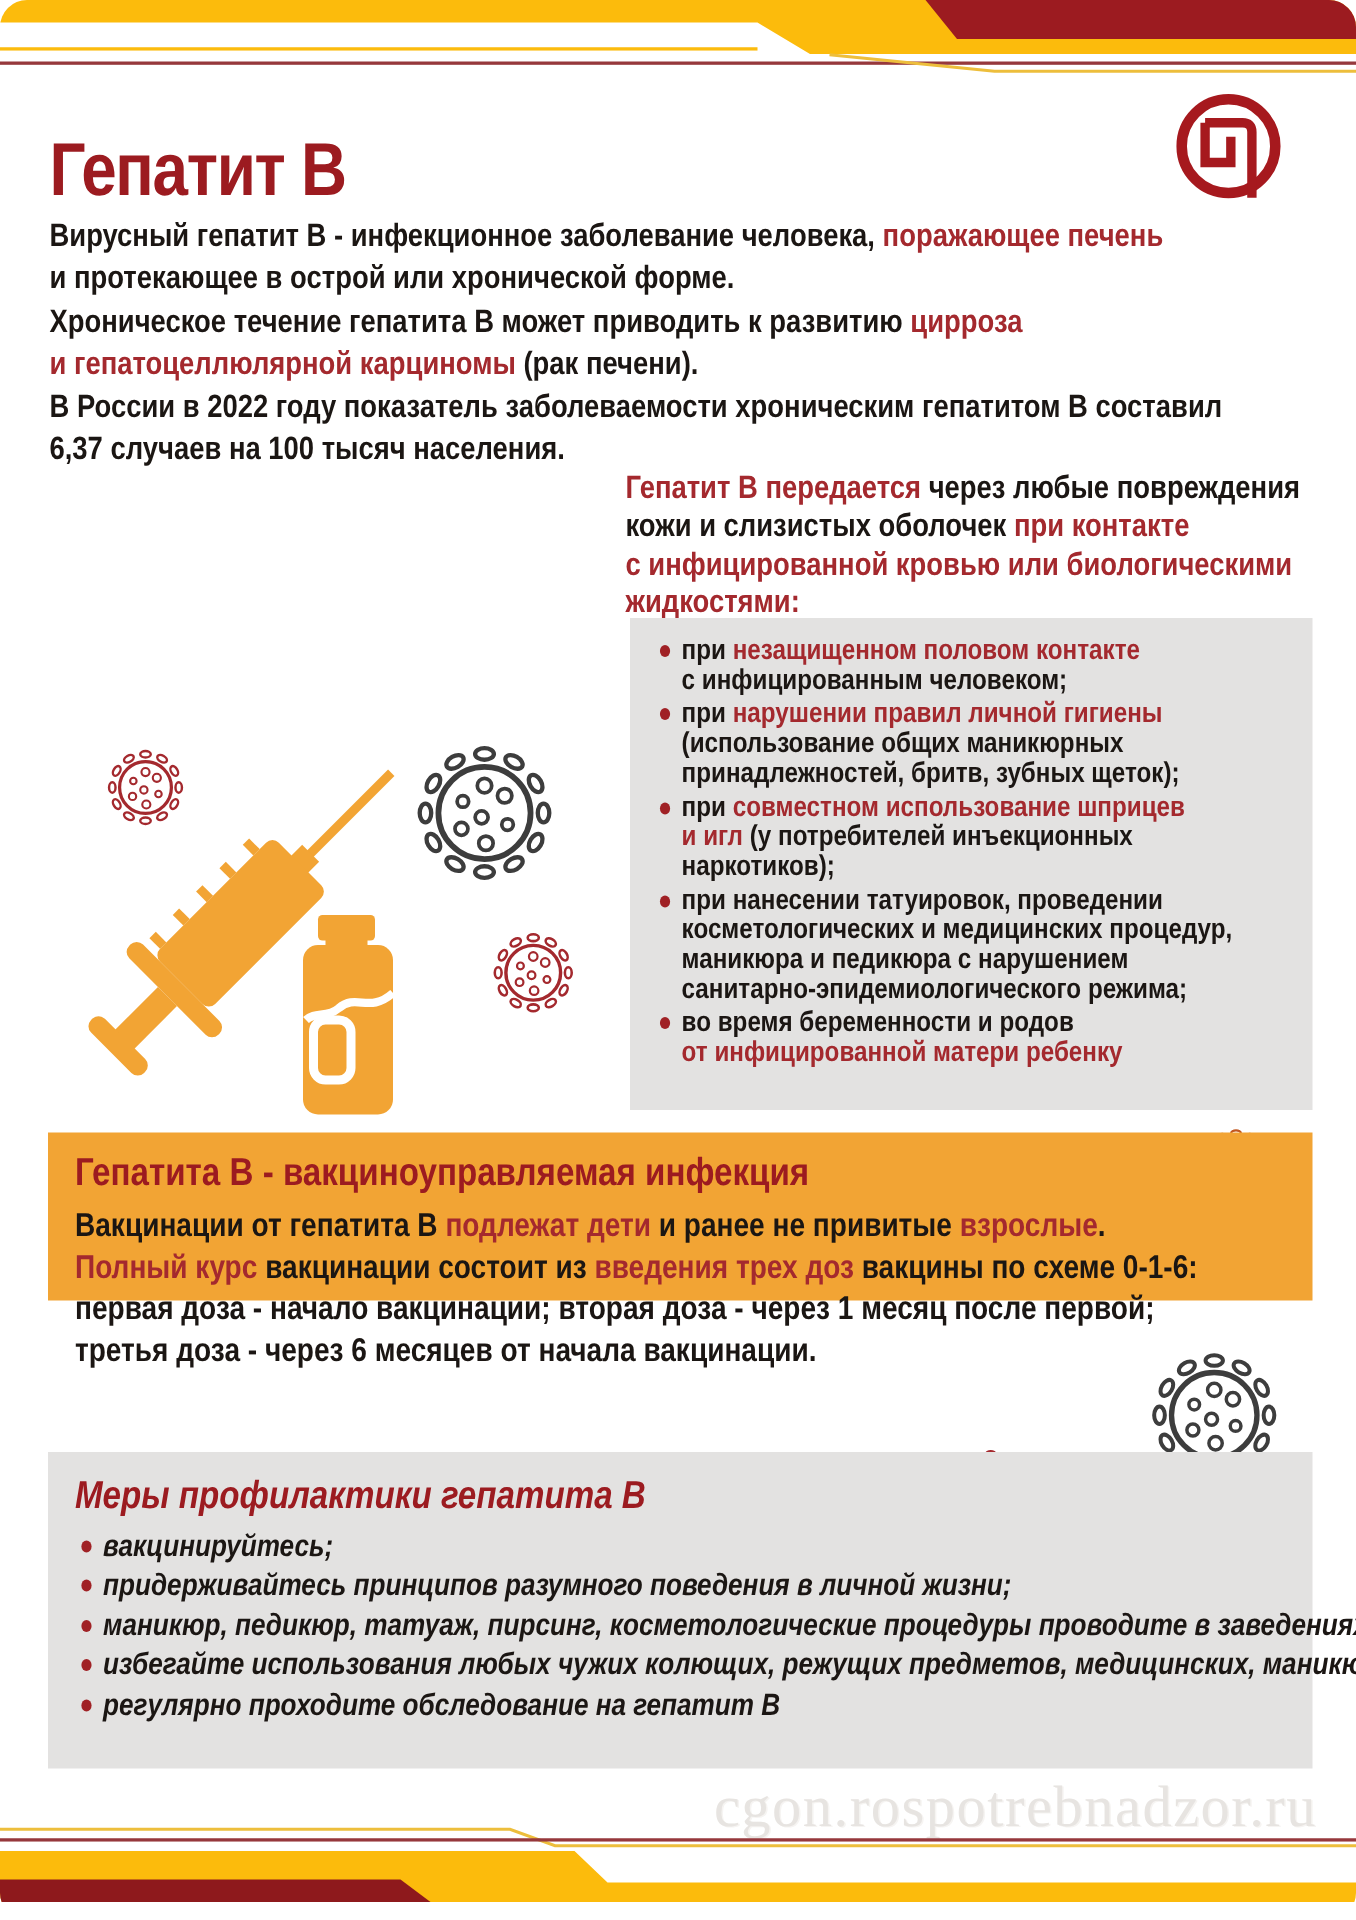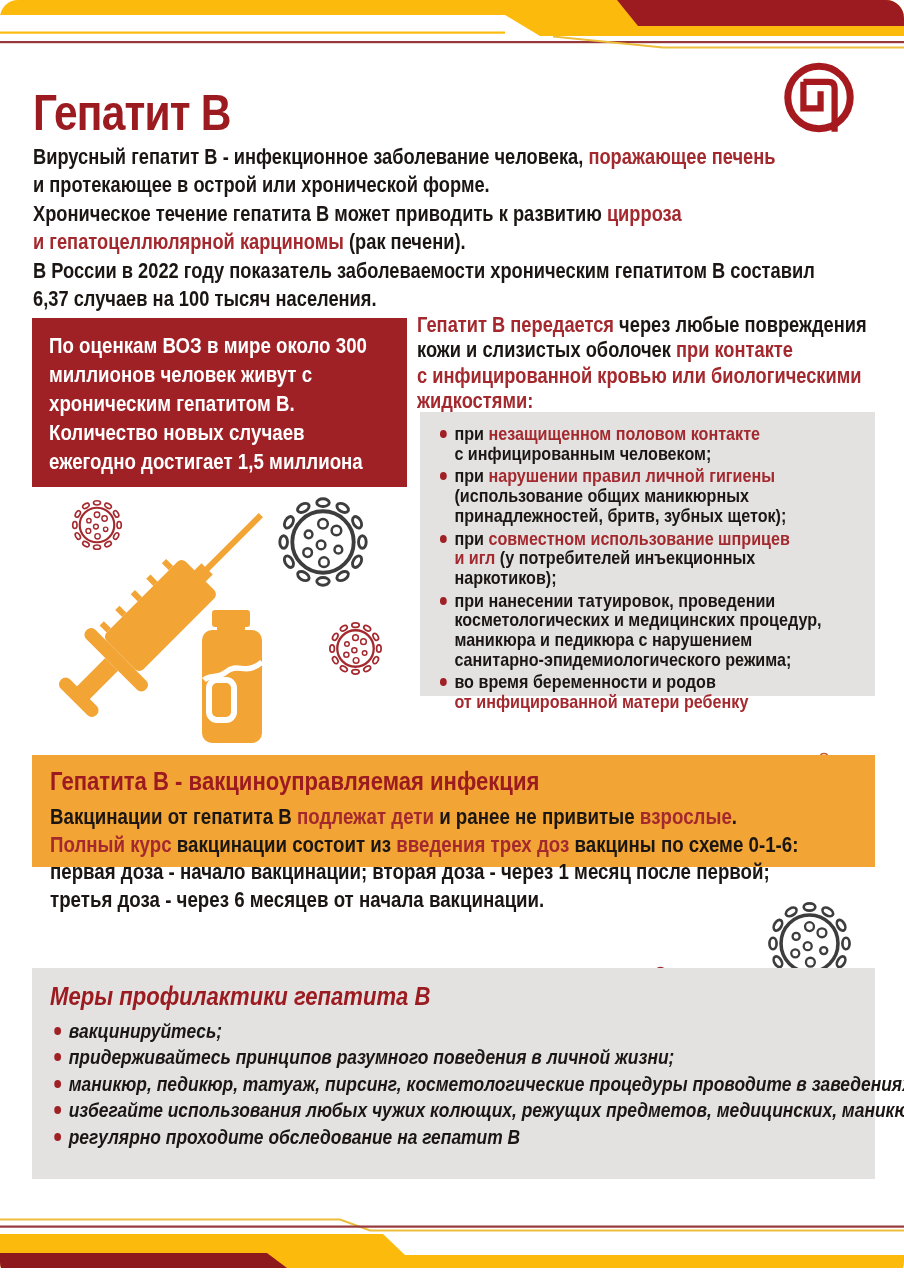--- a/index.html
+++ b/index.html
@@ -11,21 +11,21 @@
   .seg.k{color:var(--text_black);}
   .seg.r{color:var(--red_text);}
 
   .title{left:33px;top:84px;font-size:50px;letter-spacing:-1px;color:var(--red_dark);}
   .intro{left:33px;top:143px;font-size:21.5px;line-height:28.4px;}
 
   .who-box{left:32px;top:318px;width:375px;height:169px;background:var(--red_box);}
   .who-text{left:17px;top:13px;font-size:22px;line-height:29px;color:#fff;}
 
   .trans-heading{left:417px;top:313px;font-size:21.5px;line-height:25.4px;}
-  .trans-box{left:420px;top:412px;width:455px;height:284px;background:var(--gray_box);}
+  .trans-box{left:420px;top:412px;width:455px;height:328px;background:var(--gray_box);}
   .trans-list{left:14px;top:12px;font-size:19px;line-height:19.7px;margin:0;padding:0;list-style:none;}
   .trans-list li{position:relative;padding-left:24px;margin-bottom:3px;}
   .trans-list li::before{content:"";position:absolute;left:7px;top:6px;width:8px;height:8px;border-radius:50%;background:var(--red_box);}
 
   .vaccine-box{left:32px;top:755px;width:843px;height:112px;background:var(--orange);}
   .v-title{left:18px;top:11px;font-size:26px;color:var(--red_dark);}
   .v-lines{left:18px;top:48px;font-size:22px;line-height:27.6px;}
 
   .prev-box{left:32px;top:968px;width:843px;height:211px;background:var(--gray_box);font-style:italic;}
   .p-title{left:18px;top:13px;font-size:26px;color:var(--red_dark);}
@@ -109,29 +109,20 @@
 
   <div class="abs intro condensed">
       <div class="tline"><span class="seg k">Вирусный гепатит В - инфекционное заболевание человека, </span><span class="seg r">поражающее печень</span></div>
       <div class="tline"><span class="seg k">и протекающее в острой или хронической форме.</span></div>
       <div class="tline"><span class="seg k">Хроническое течение гепатита В может приводить к развитию </span><span class="seg r">цирроза</span></div>
       <div class="tline"><span class="seg r">и гепатоцеллюлярной карциномы </span><span class="seg k">(рак печени).</span></div>
       <div class="tline"><span class="seg k">В России в 2022 году показатель заболеваемости хроническим гепатитом В составил</span></div>
       <div class="tline"><span class="seg k">6,37 случаев на 100 тысяч населения.</span></div>
     </div>
 
-  <div class="abs who-box">
-    <div class="abs who-text condensed">
-        <div class="tline">По оценкам ВОЗ в мире около 300</div>
-        <div class="tline">миллионов человек живут с</div>
-        <div class="tline">хроническим гепатитом В.</div>
-        <div class="tline">Количество новых случаев</div>
-        <div class="tline">ежегодно достигает 1,5 миллиона</div>
-      </div>
-  </div>
 
   <div class="abs trans-heading condensed">
       <div class="tline"><span class="seg r">Гепатит В передается </span><span class="seg k">через любые повреждения</span></div>
       <div class="tline"><span class="seg k">кожи и слизистых оболочек </span><span class="seg r">при контакте</span></div>
       <div class="tline"><span class="seg r">с инфицированной кровью или биологическими</span></div>
       <div class="tline"><span class="seg r">жидкостями:</span></div>
     </div>
 
   <div class="abs trans-box">
     <ul class="abs trans-list condensed">
@@ -220,20 +211,21 @@
       <ul class="p-list">
           <li>вакцинируйтесь;</li>
           <li>придерживайтесь принципов разумного поведения в личной жизни;</li>
           <li class="justify">маникюр, педикюр, татуаж, пирсинг, косметологические процедуры проводите в заведениях с надежной репутацией. Обязательно убедитесь в том, что в салоне все инструменты, в том числе одноразовые – стерильны;</li>
           <li class="justify">избегайте использования любых чужих колющих, режущих предметов, медицинских, маникюрных инструментов и средств личной гигиены (зубных щеток, бритвенных станков);</li>
           <li>регулярно проходите обследование на гепатит В</li>
         </ul>
     </div>
   </div>
 
+  <div class="abs watermark">cgon.rospotrebnadzor.ru</div>
 
   <svg class="abs" style="left:0;top:1218px" width="904" height="62">
     <path class="d-paleyellow" d="M0,1.5 H340 L370,12.5 H904"></path>
     <rect class="d-thinred" x="0" y="7.5" width="904" height="2.2"></rect>
     <polygon class="d-yellow" points="0,16 383,16 405,37 904,37 904,50 0,50"></polygon>
     <polygon class="d-maroon" points="0,35 267,35 287,50 0,50"></polygon>
   </svg>
 
 </div>
 

